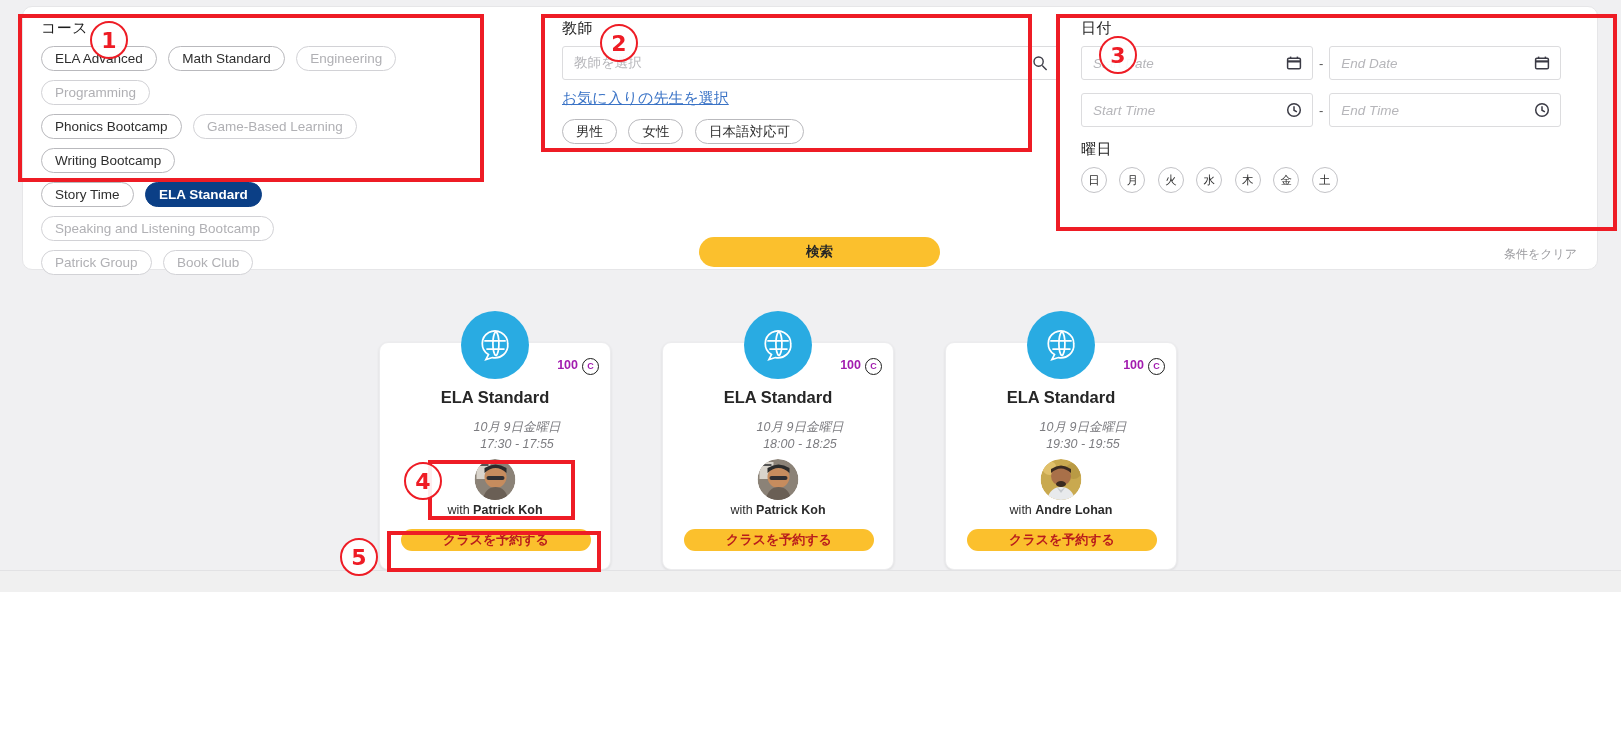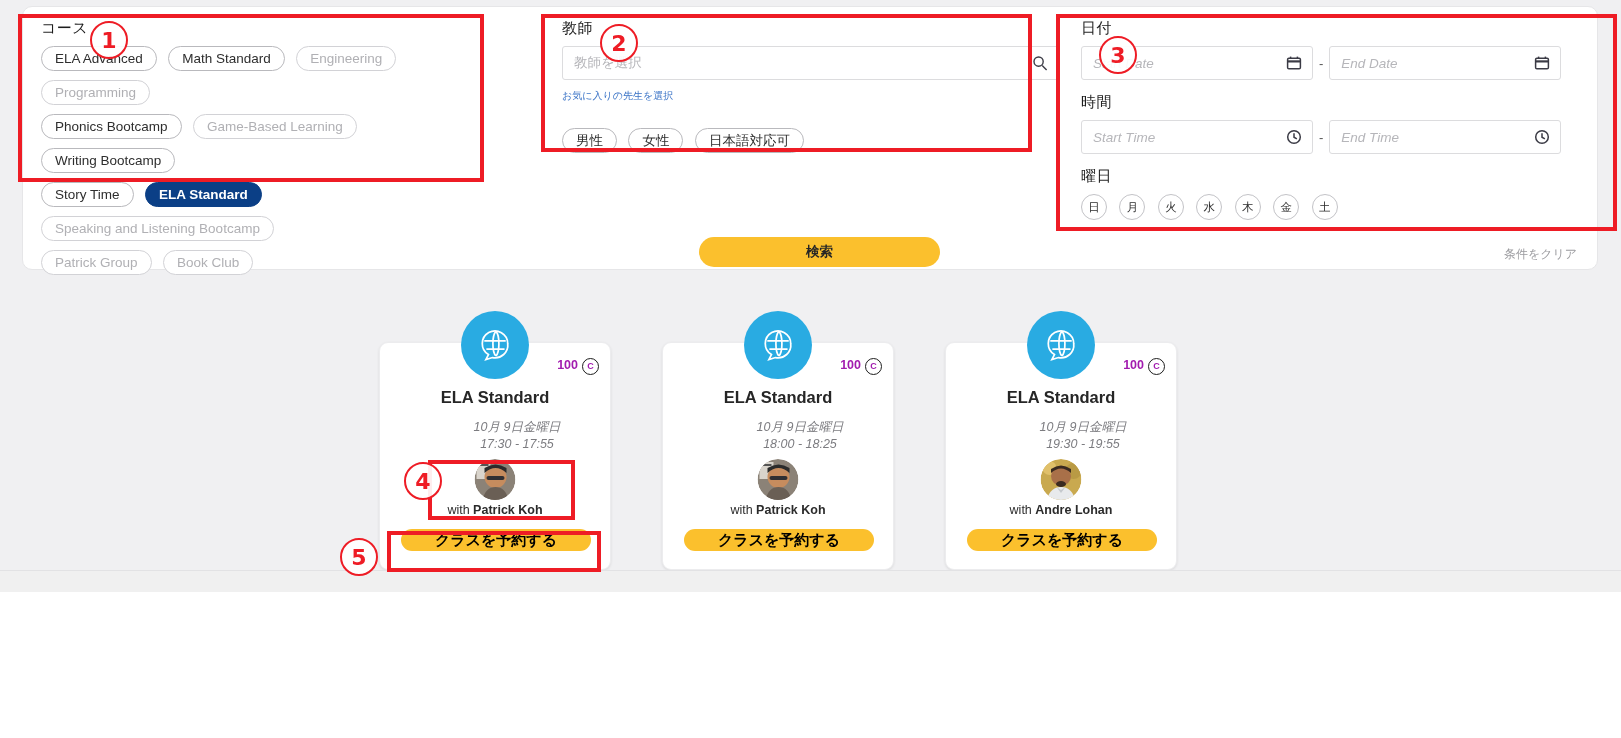--- a/index.html
+++ b/index.html
@@ -55,22 +55,22 @@
   .text-input .ph{
     position:absolute;left:11px;top:50%;transform:translateY(-50%);
     font-size:13.5px;color:#b6b6ba;
   }
   .text-input .ph.ital{font-style:italic;}
   .inp-icon{
     position:absolute;right:10px;top:50%;transform:translateY(-50%);
     width:16px;height:16px;color:#3b3b45;
   }
   .linky{
-    display:inline-block;margin-top:9px;margin-bottom:25px;
-    font-size:10px;color:#3a73c6;cursor:pointer;
+    display:inline-block;margin-top:9px;margin-bottom:11px;
+    font-size:15px;color:#3a73c6;text-decoration:underline;cursor:pointer;
   }
 
   
   #block-date{position:absolute;left:1058px;top:12px;width:500px;}
   .pair-row{display:flex;align-items:center;margin-bottom:13px;}
   .pair-row .text-input{width:232px;}
   .pair-dash{margin:0 6px;color:#555;font-size:13px;}
 
   .daybtn{
     display:inline-flex;align-items:center;justify-content:center;
@@ -127,21 +127,21 @@
     width:41px;height:41px;border-radius:50%;overflow:hidden;
   }
   .teacher-line{
     position:absolute;left:0;right:0;top:160px;text-align:center;
     font-size:12.5px;color:#2b2b2b;
   }
   .teacher-line b{font-weight:bold;}
   .book-btn{
     position:absolute;left:21px;top:186px;width:190px;height:22px;
     background:#fbc02d;border:none;border-radius:14px;
-    font-size:15px;font-weight:bold;color:#000000;cursor:pointer;
+    font-size:13px;font-weight:bold;color:#b91c1c;cursor:pointer;
     font-family:inherit;
   }
 
   
   .anno-box{position:absolute;border:4px solid #ee1c25;box-sizing:border-box;pointer-events:none;}
   .anno-num{
     position:absolute;width:34px;height:34px;border-radius:50%;
     border:2.5px solid #ee1c25;background:rgba(255,255,255,.92);
     color:#ee1c25;font-size:22px;font-weight:bold;
     display:flex;align-items:center;justify-content:center;
@@ -216,21 +216,20 @@
             <svg viewBox="0 0 16 16" width="16" height="16" fill="none" stroke="currentColor" stroke-width="1.5">
               <rect x="1.6" y="3.2" width="12.8" height="10.6" rx="1.3"></rect>
               <line x1="1.6" y1="6.4" x2="14.4" y2="6.4" stroke-width="2.2"></line>
               <line x1="4.6" y1="1.6" x2="4.6" y2="3.6"></line>
                 <line x1="11.4" y1="1.6" x2="11.4" y2="3.6"></line>
             </svg>
           </span>
         </div>
       </div>
 
-      <div class="section-title">時間</div>
       <div class="pair-row">
         <div class="text-input">
           <span class="ph ital">Start Time</span>
           <span class="inp-icon">
             <svg viewBox="0 0 16 16" width="16" height="16" fill="none" stroke="currentColor" stroke-width="1.5">
               <circle cx="8" cy="8" r="6.3"></circle>
                 <polyline points="8,4.2 8,8.2 10.9,9.8"></polyline>
             </svg>
           </span>
         </div>

